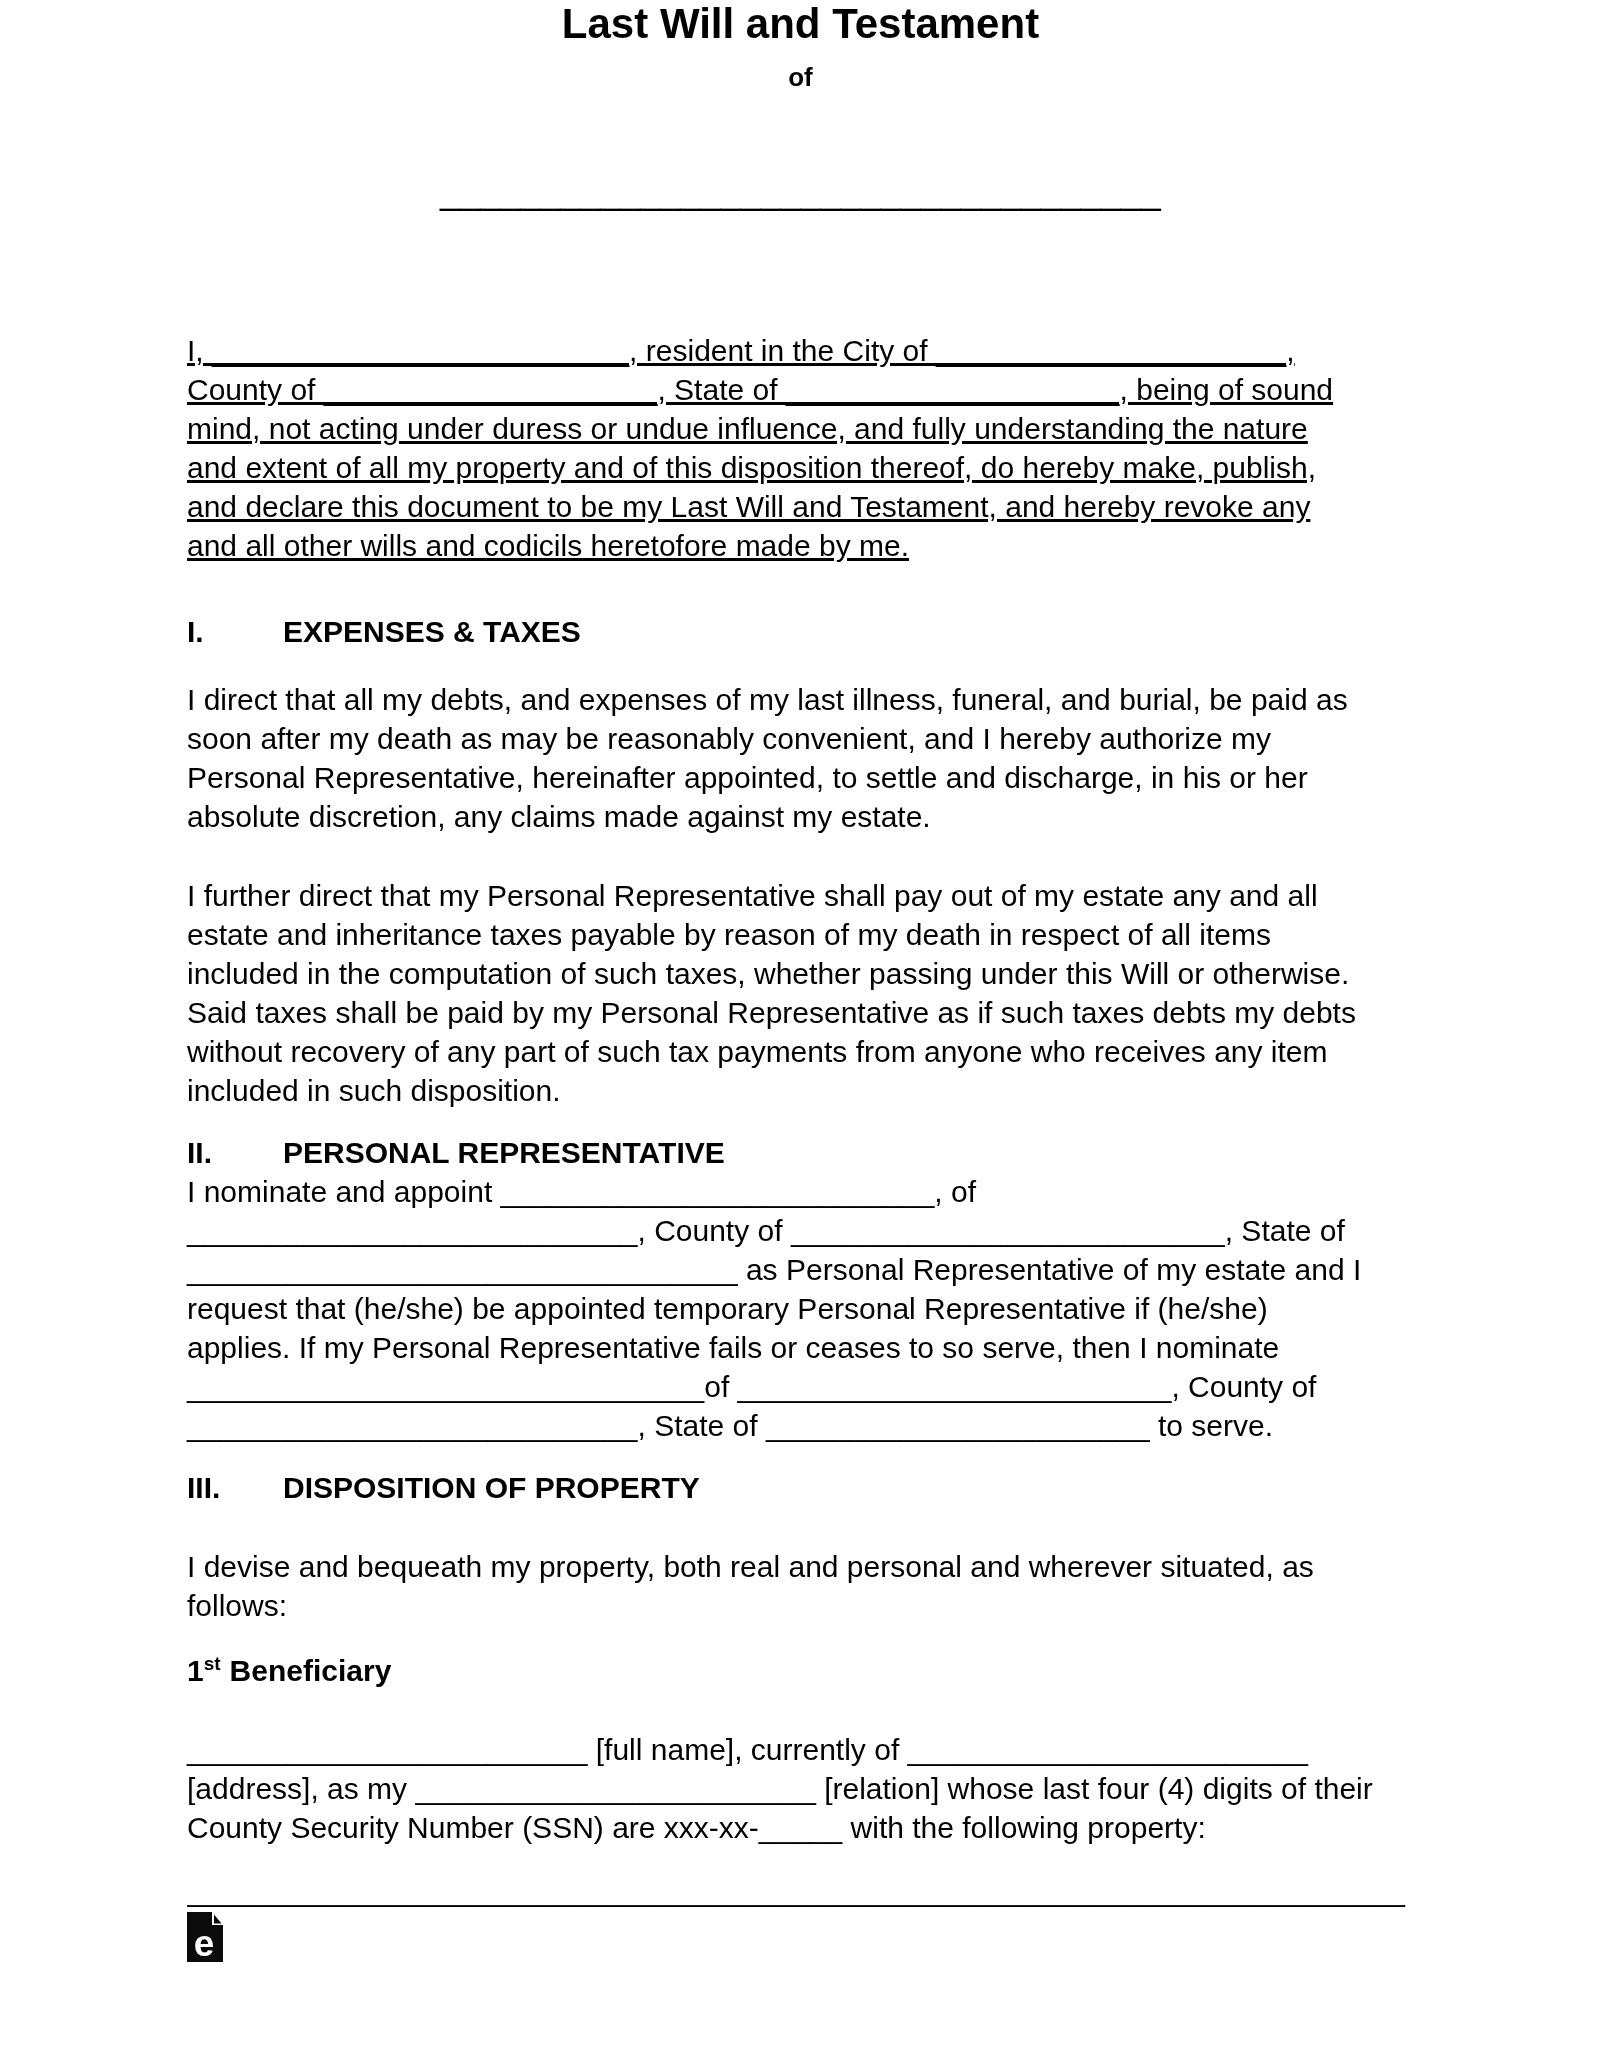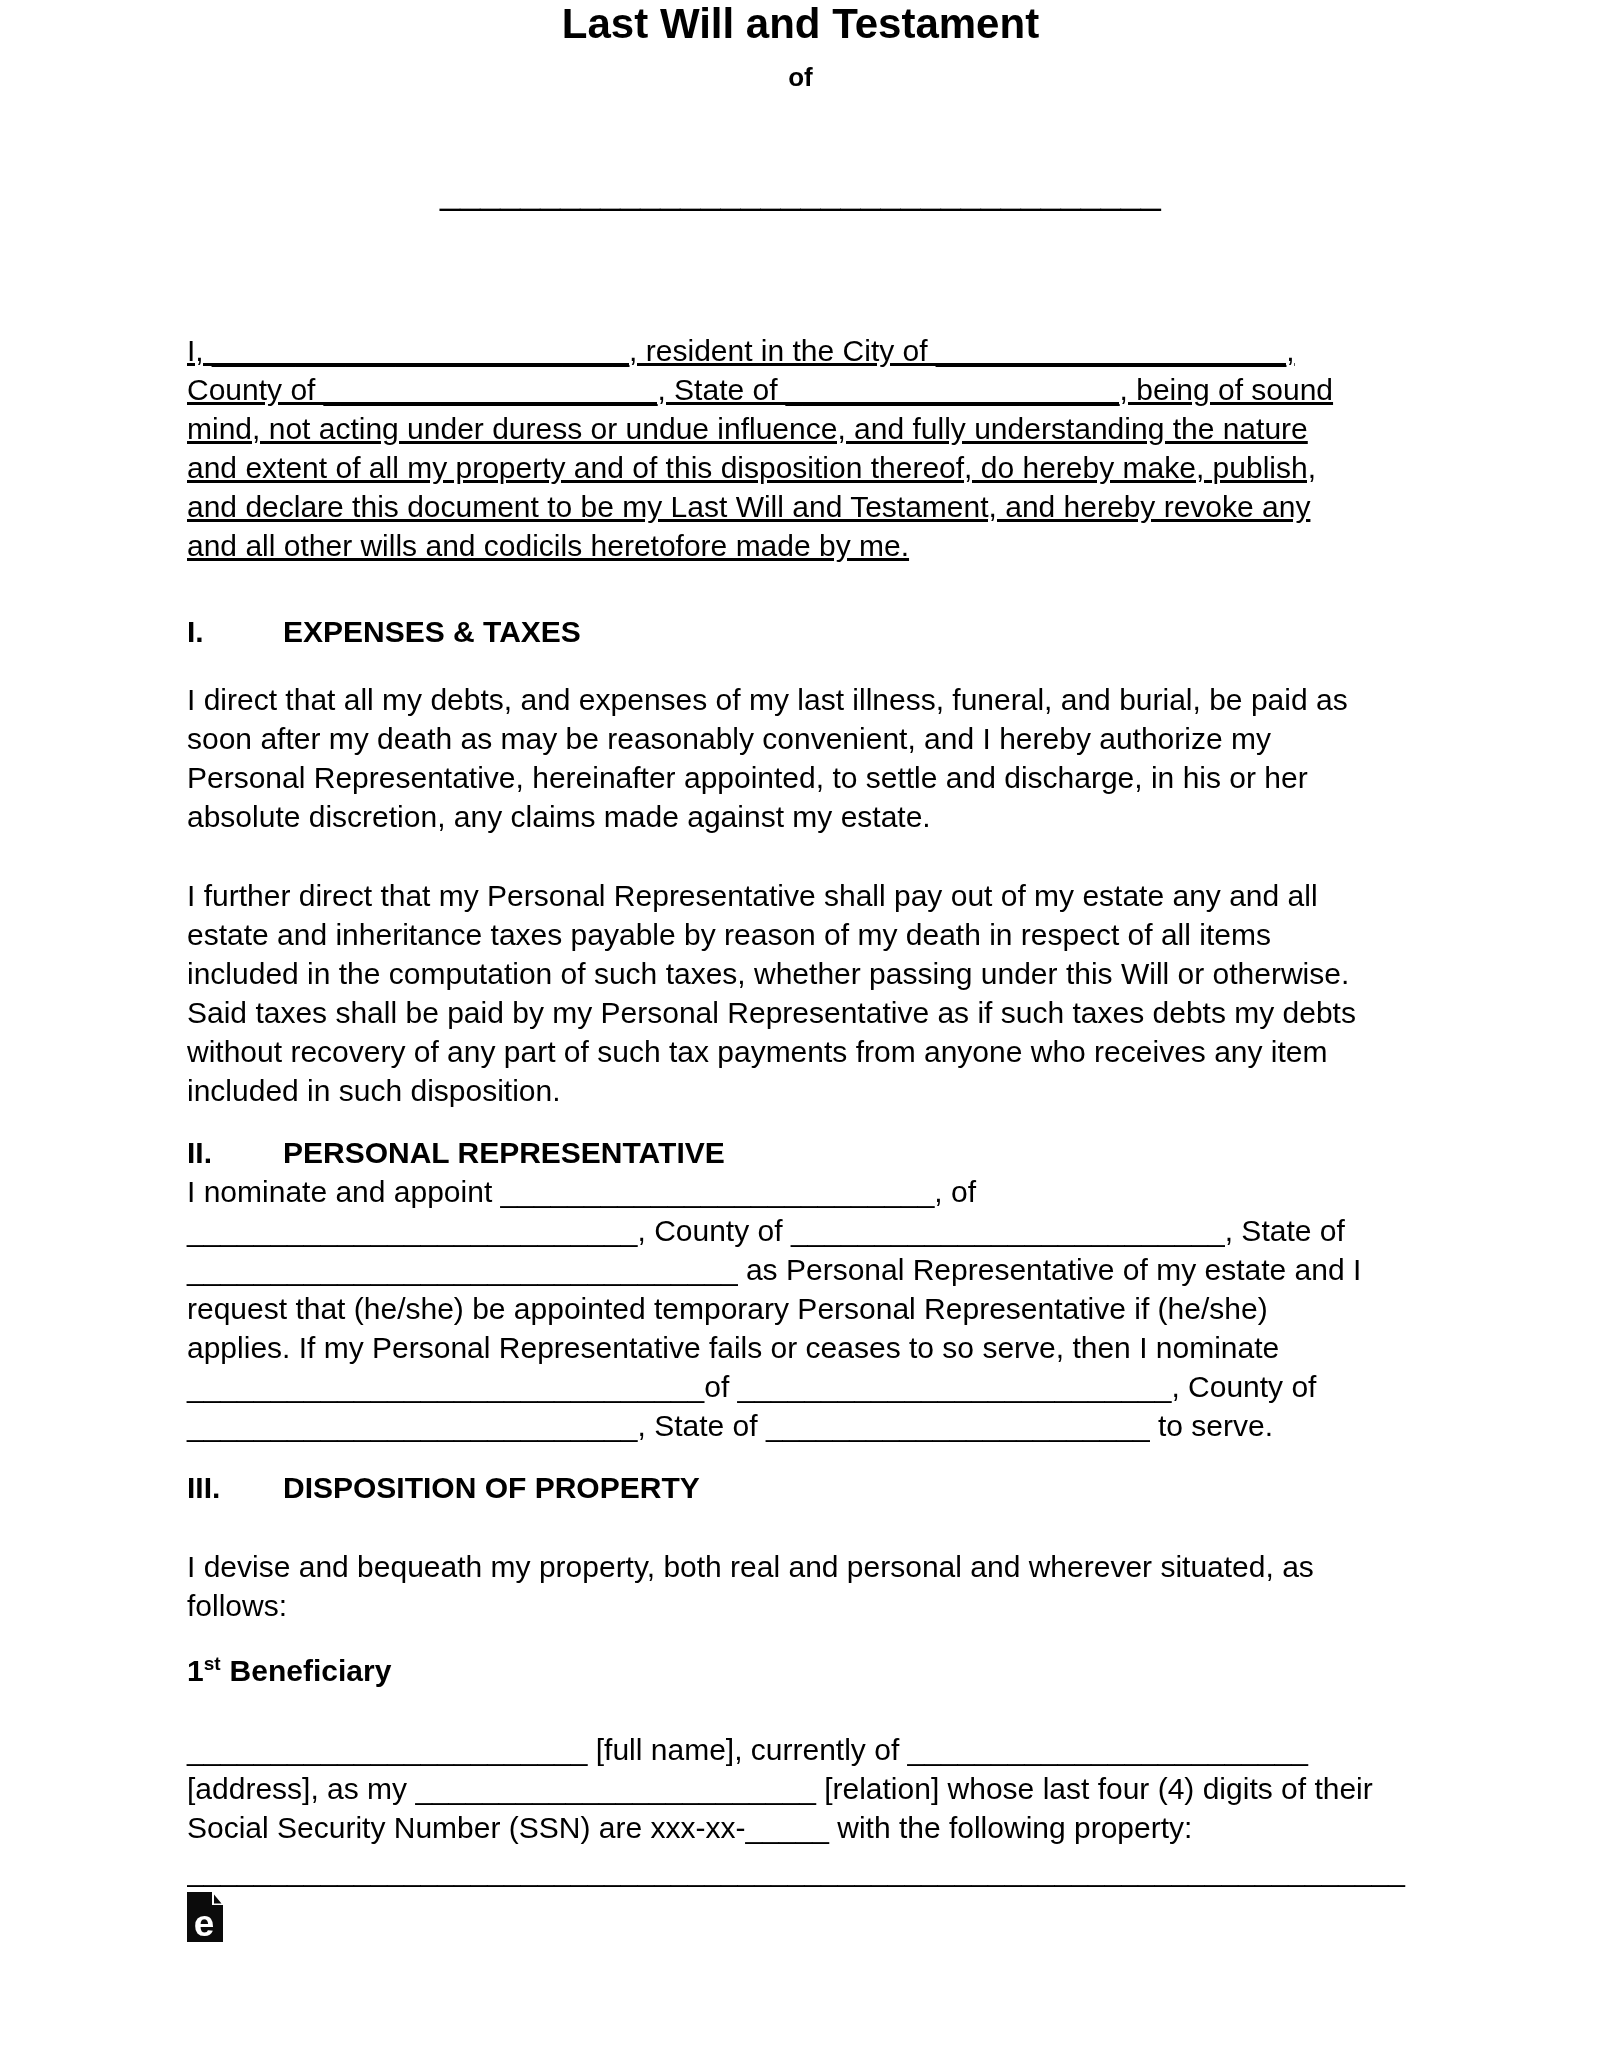--- a/index.html
+++ b/index.html
@@ -52,21 +52,21 @@
     font-weight: bold;
     font-size: 30px;
     line-height: 39px;
   }
   .beneficiary .sup {
     font-size: 19px;
     vertical-align: super;
   }
   .beneficiary .bword { margin-left: 9px; }
   .footer-rule {
-    margin-top: 4px;
+    margin-top: 24px;
     font-size: 30px;
     line-height: 39px;
     white-space: nowrap;
     overflow: hidden;
   }
   .logo { margin-top: 2px; display: block; }
 </style>
 </head>
 <body>
 
@@ -131,21 +131,21 @@
     <div class="line">follows:</div>
   </div>
 
   <div class="beneficiary mt-19">
     <span>1</span><span class="sup">st</span><span class="bword">Beneficiary</span>
   </div>
 
   <div class="mt-24">
     <div class="line">________________________ [full name], currently of ________________________</div>
     <div class="line">[address], as my ________________________ [relation] whose last four (4) digits of their</div>
-    <div class="line">Social Security Number (SSN) are xxx-xx-_____ with the following property:</div>
+    <div class="line">County Security Number (SSN) are xxx-xx-_____ with the following property:</div>
   </div>
 
   <div class="footer-rule">_________________________________________________________________________</div>
 
   <svg class="logo" width="36" height="50" viewBox="0 0 36 50" xmlns="http://www.w3.org/2000/svg">
     <polygon points="0,0 25,0 25,13 36,13 36,50 0,50" fill="#0b0b0b"></polygon>
     <polygon points="27,2.5 34.5,11.5 27,11.5" fill="#0b0b0b"></polygon>
     <text x="17" y="44" text-anchor="middle" font-family="Liberation Sans, sans-serif" font-size="37" font-weight="bold" fill="#ffffff">e</text>
   </svg>
 

